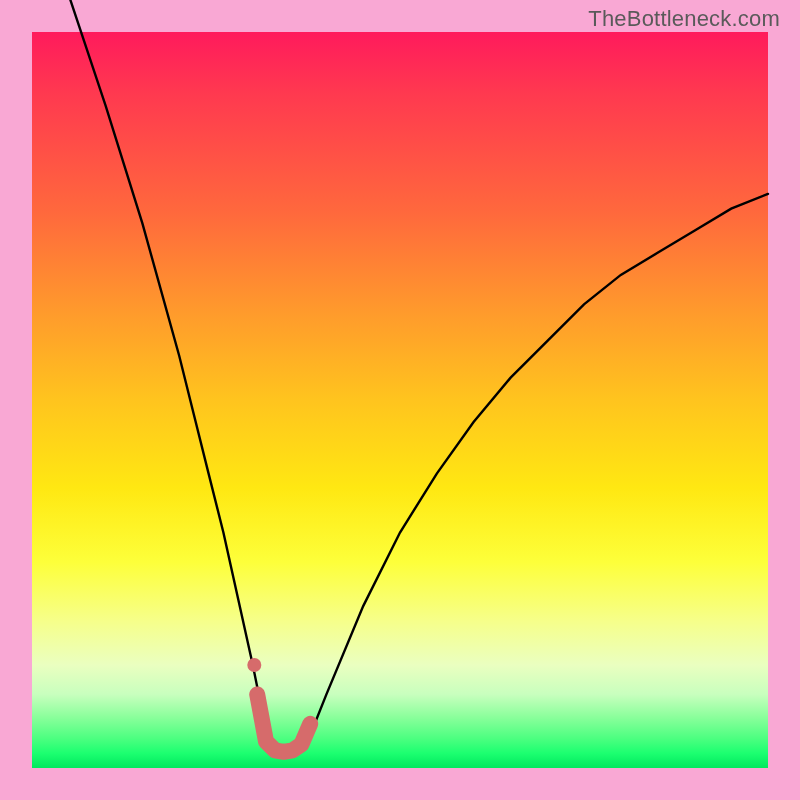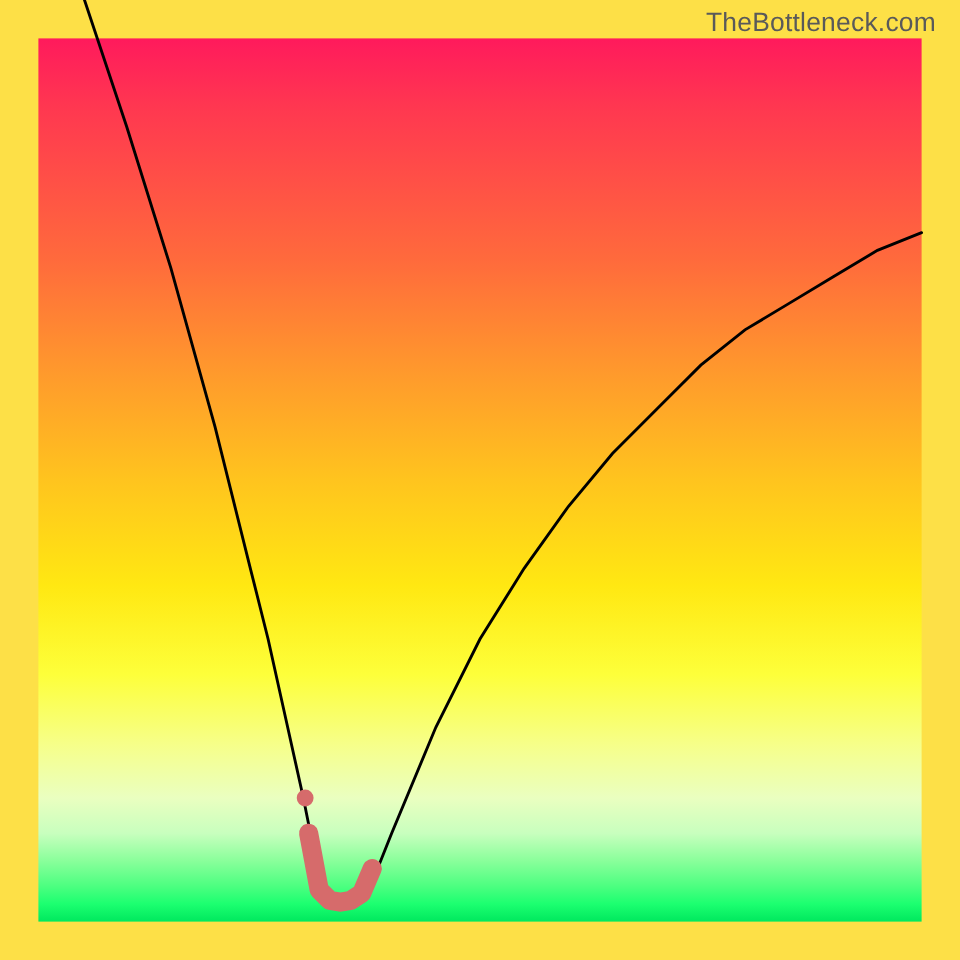--- a/index.html
+++ b/index.html
@@ -1,21 +1,21 @@
 <!DOCTYPE html>
 <html><head>
 <meta charset="utf-8">
 <style>
   * { margin: 0; padding: 0; box-sizing: border-box; }
   html, body { width: 800px; height: 800px; overflow: hidden; background: #000; }
   .frame {
     position: absolute;
     left: 0; top: 0;
     width: 800px; height: 800px;
-    background: #fde047;
+    background: #f9a8d4;
   }
   .plot-area {
     position: absolute;
     left: 32px;
     top: 32px;
     width: 736px;
     height: 736px;
     
     background: linear-gradient(
       to bottom,

